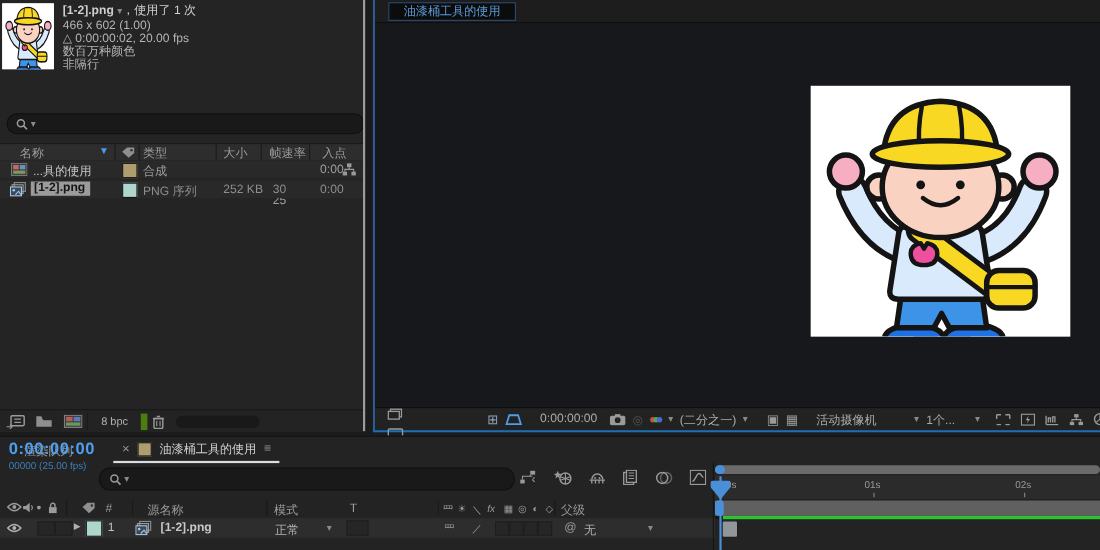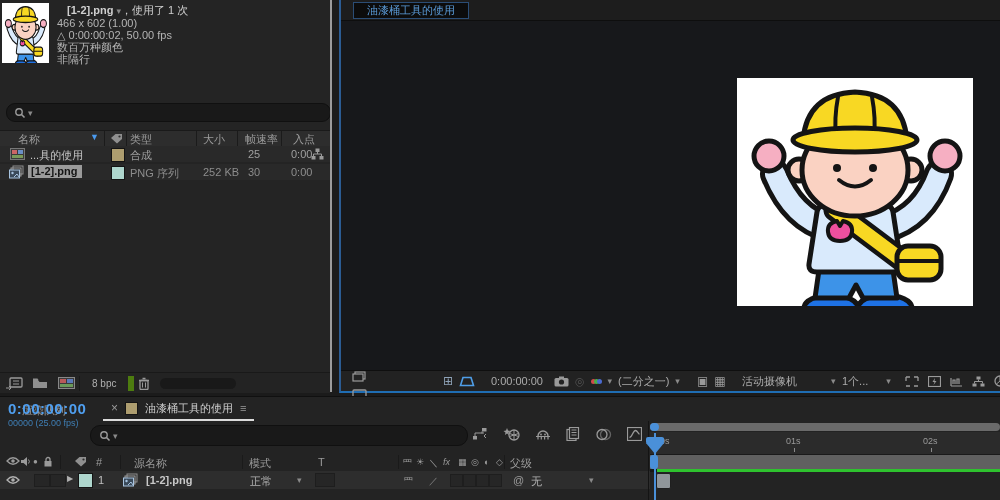--- a/index.html
+++ b/index.html
@@ -105,26 +105,26 @@
 </svg>
 
 <div id="root">
 
   <div id="project" class="abs">
     <div id="proj-thumb" class="abs">
       <svg class="mini" width="47" height="60" viewBox="0 0 236 228" preserveAspectRatio="none">
           <use href="#boy-art"></use>
         </svg>
     </div>
-    <div class="abs pinfo-line nw" style="top:4px;color:#cfcfcf;margin-left:10px;">
+    <div class="abs pinfo-line nw" style="top:4px;color:#cfcfcf;">
       <b>[1-2].png</b>
       <span class="dd">▾</span><span>，使用了 1 次</span>
     </div>
     <div class="abs pinfo-line nw" style="top:17px;text-align:right;">466 x 602 (1.00)</div>
-    <div class="abs pinfo-line nw" style="top:29px;">△ 0:00:00:02, 50.00 fps</div>
+    <div class="abs pinfo-line nw" style="top:29px;">△ 0:00:00:02, 20.00 fps</div>
     <div class="abs pinfo-line nw" style="top:41px;">数百万种颜色</div>
     <div class="abs pinfo-line nw" style="top:53px;">非隔行</div>
 
     <div id="proj-search" class="abs">
       <span class="ic">
         <svg class="mini" width="12" height="12" viewBox="0 0 12 12">
             <circle cx="5" cy="5" r="3.2" fill="none" stroke="#9a9a9a" stroke-width="1.4"></circle>
             <path d="M7.5 7.5 L10.5 10.5" stroke="#9a9a9a" stroke-width="1.6"></path>
           </svg>
       </span>
@@ -157,21 +157,21 @@
             <rect x="0.5" y="0.5" width="14" height="11" fill="#3a3a3a" stroke="#777"></rect>
             <rect x="2" y="2" width="5" height="4" fill="#c66"></rect>
             <rect x="8" y="2" width="5" height="4" fill="#6a8fc6"></rect>
             <rect x="2" y="7" width="11" height="3" fill="#7a9a5a"></rect>
           </svg>
       </span>
       <span class="abs cell nw" style="left:30px;color:#c6c6c6;">...具的使用</span>
       <span class="abs swatch" style="left: 111px; top: 2px; background-color: rgb(173, 157, 111);"></span>
       <span class="abs cell nw" style="left:130px;">合成</span>
       <span class="abs cell nw" style="left:203px;"></span>
-      <span class="abs cell nw" style="left:248px;">25</span>
+      <span class="abs cell nw" style="left:248px;margin-top:28px;">25</span>
       <span class="abs cell nw" style="left:291px;">0:00</span>
       <span class="abs ic" style="left:311px;top:2px;">
         <svg class="mini" width="13" height="12" viewBox="0 0 13 12">
             <rect x="4.5" y="0.5" width="4" height="3.5" fill="#9a9a9a"></rect>
             <rect x="0.5" y="8" width="4" height="3.5" fill="#9a9a9a"></rect>
             <rect x="8.5" y="8" width="4" height="3.5" fill="#9a9a9a"></rect>
             <path d="M6.5 4 v2 M2.5 8 v-2 h8 v2" stroke="#9a9a9a" fill="none"></path>
           </svg>
       </span>
     </div>

